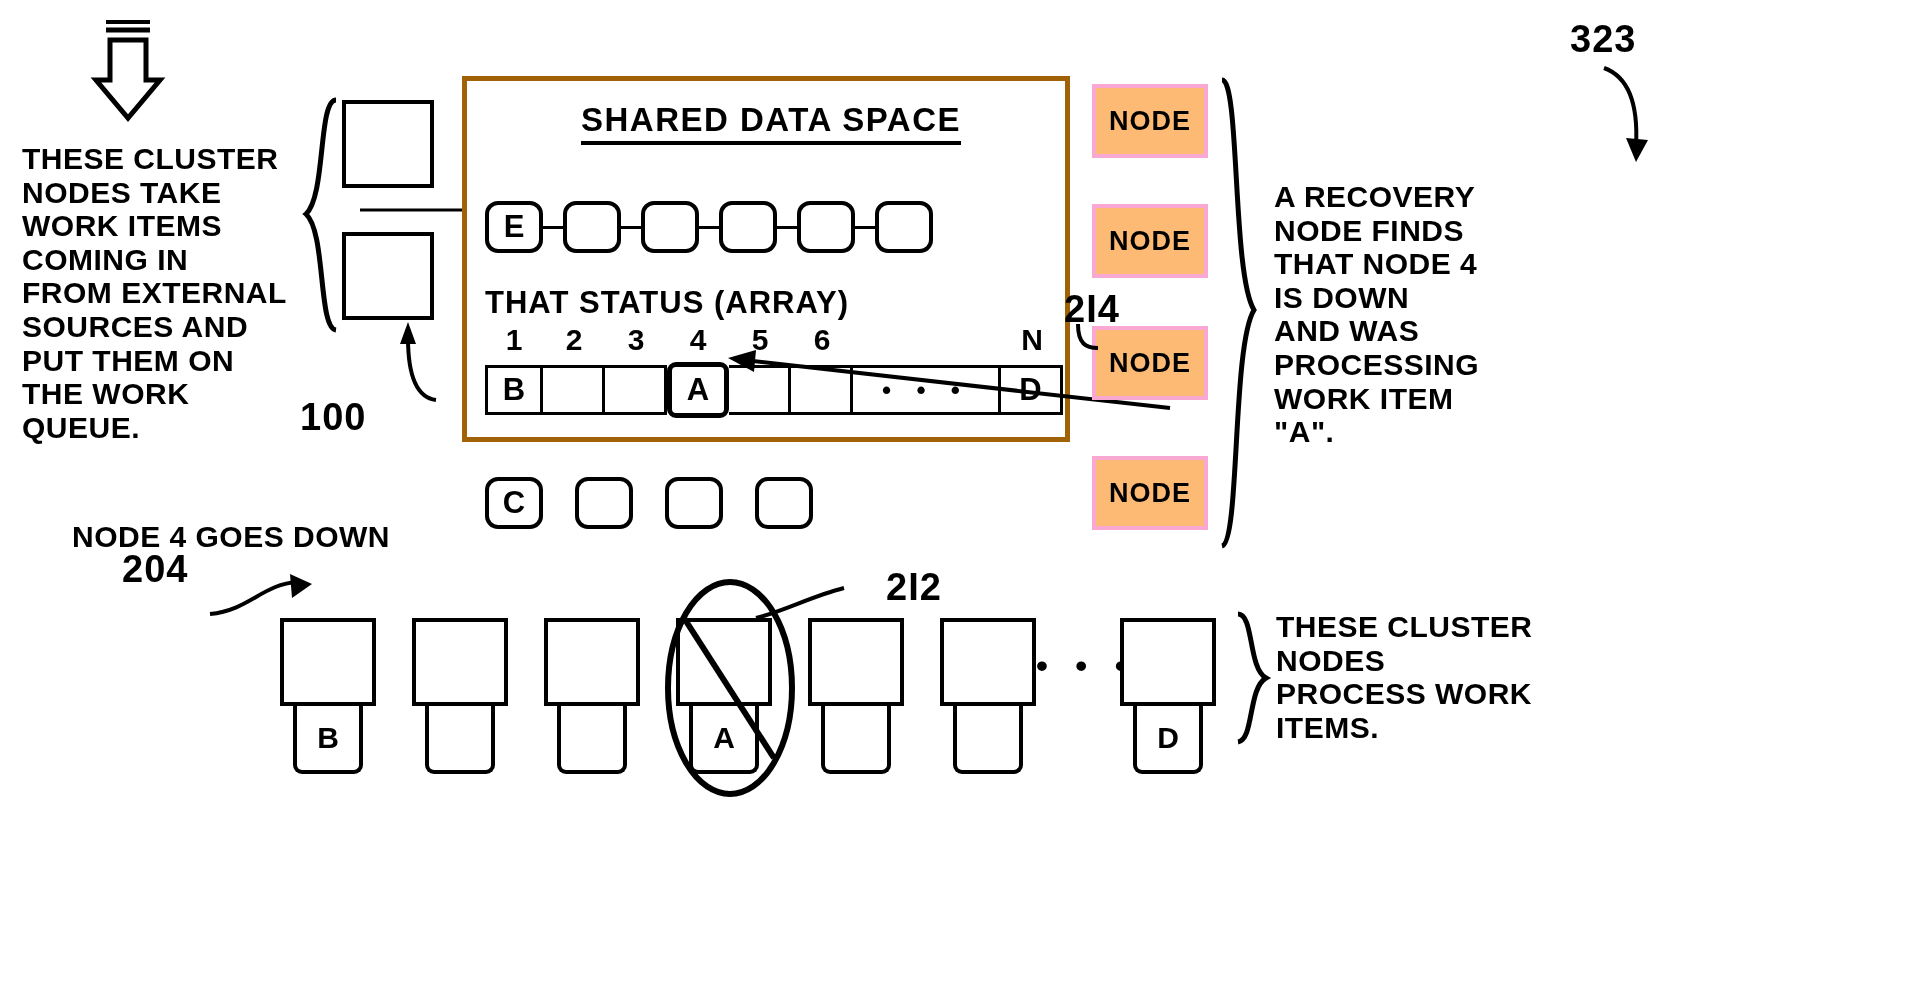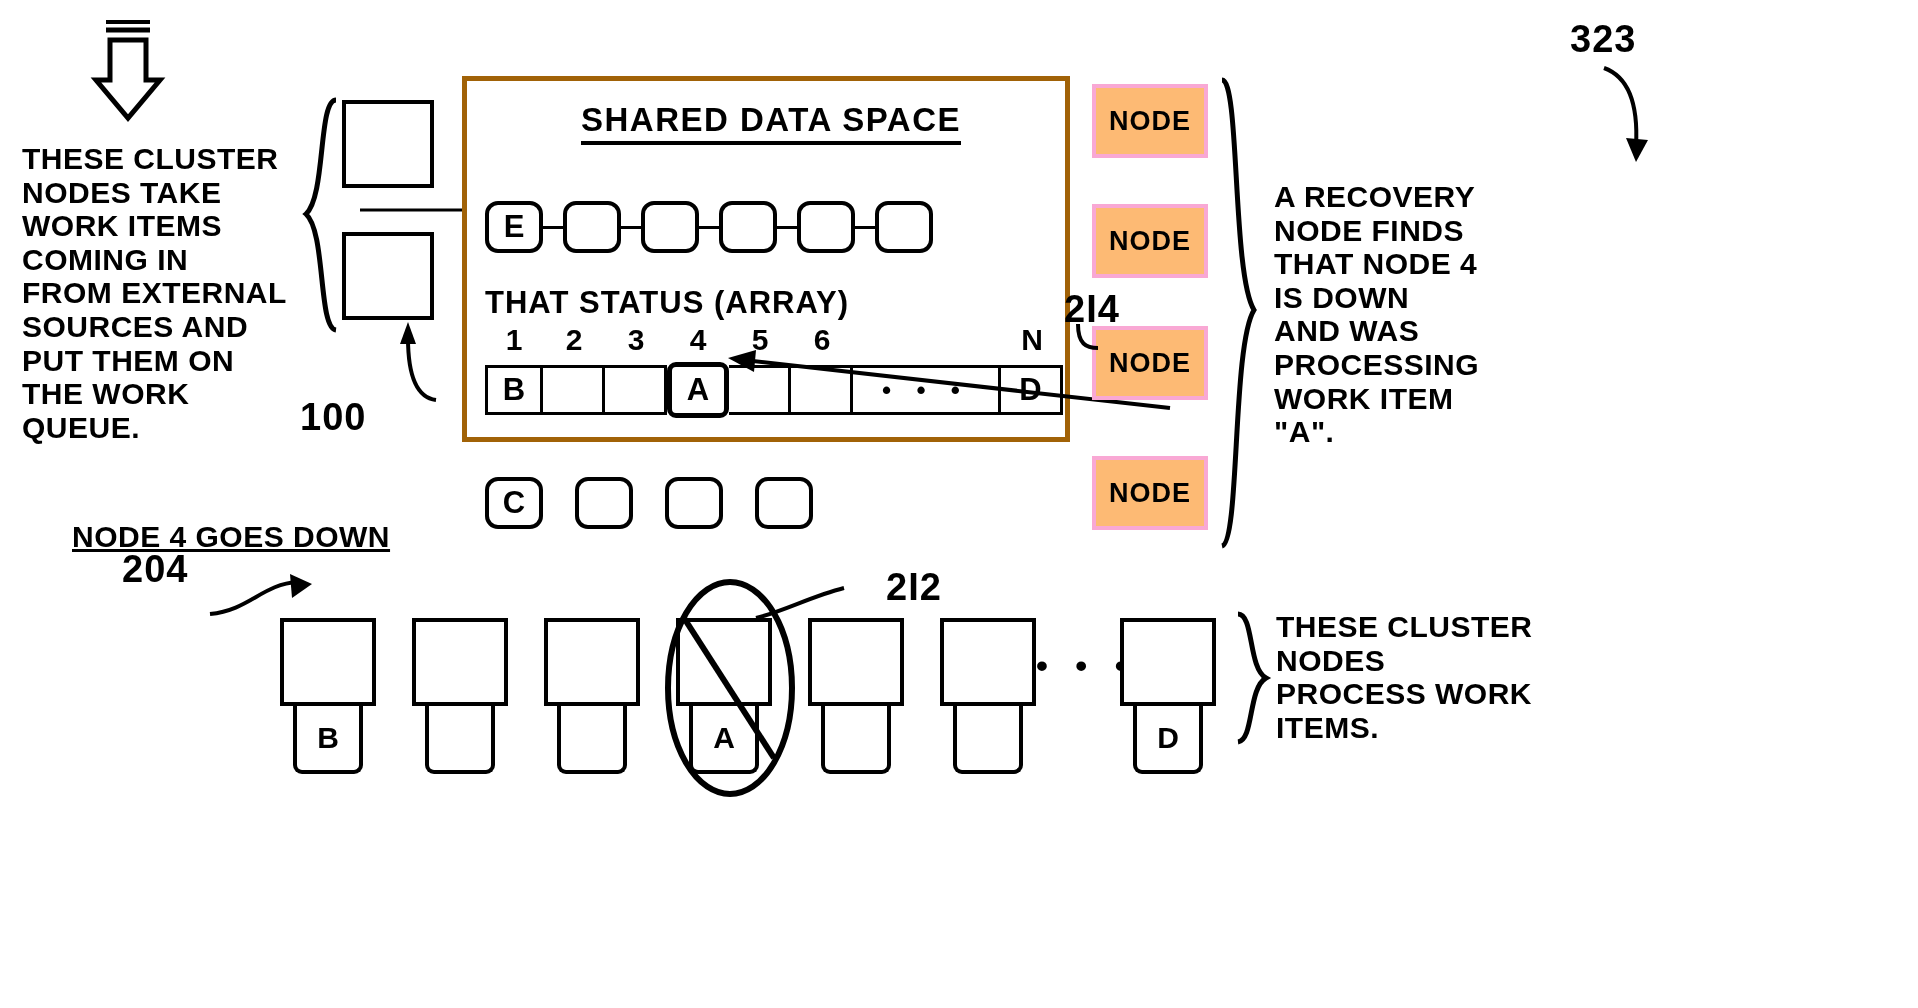--- a/index.html
+++ b/index.html
@@ -7,21 +7,21 @@
     width:1918px;height:1008px;position:relative;overflow:hidden;
     font-family:"Liberation Sans","DejaVu Sans",sans-serif;
     color:#000;
   }
   .abs{position:absolute;}
   .txtblock{
     font-weight:700;letter-spacing:0.5px;line-height:1.12;
     white-space:pre;font-size:30px;
   }
   .reflabel{font-weight:700;font-size:38px;letter-spacing:1px;}
-  .plain{font-weight:700;font-size:30px;letter-spacing:0.5px;text-decoration:underline;}
+  .plain{font-weight:700;font-size:30px;letter-spacing:0.5px;}
 
   
   #sds-box{
     left:462px;top:76px;width:608px;height:366px;
     border:5px solid #a16207;background:#fff;box-sizing:border-box;
   }
   #sds-title{
     left:0;top:20px;width:608px;text-align:center;
     font-size:33px;font-weight:700;letter-spacing:1.5px;
   }

